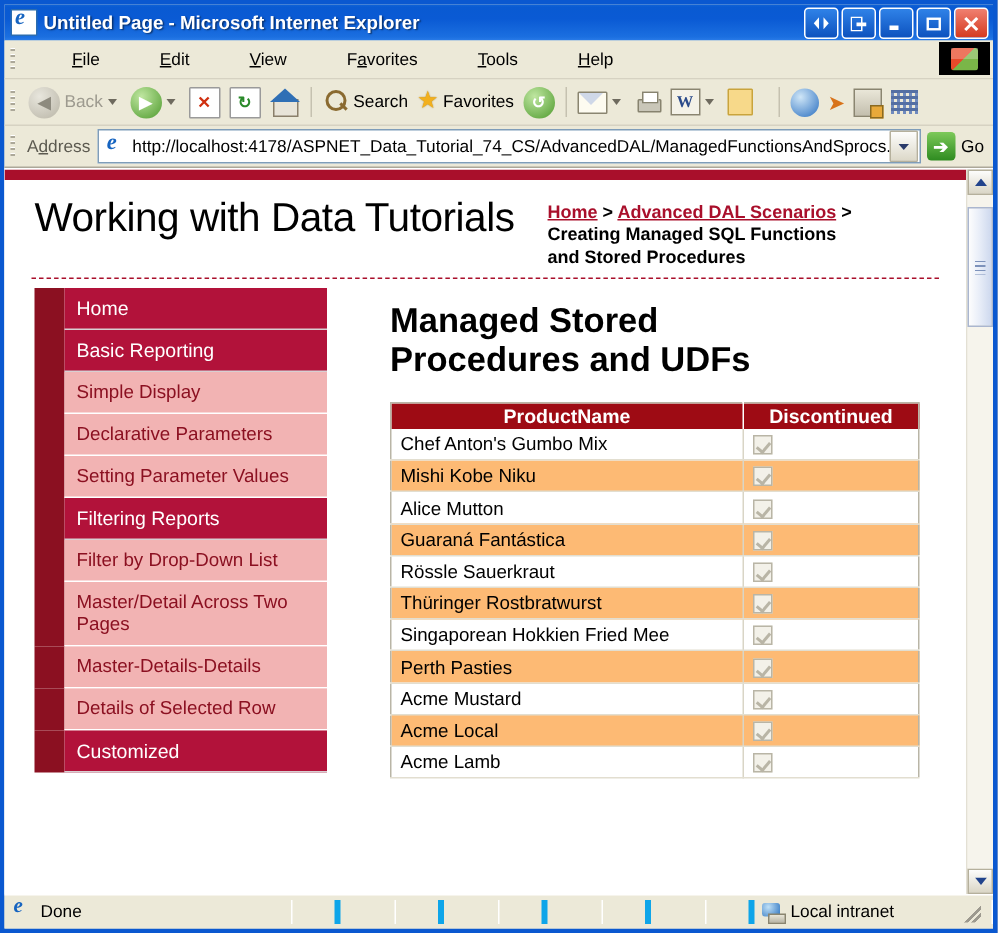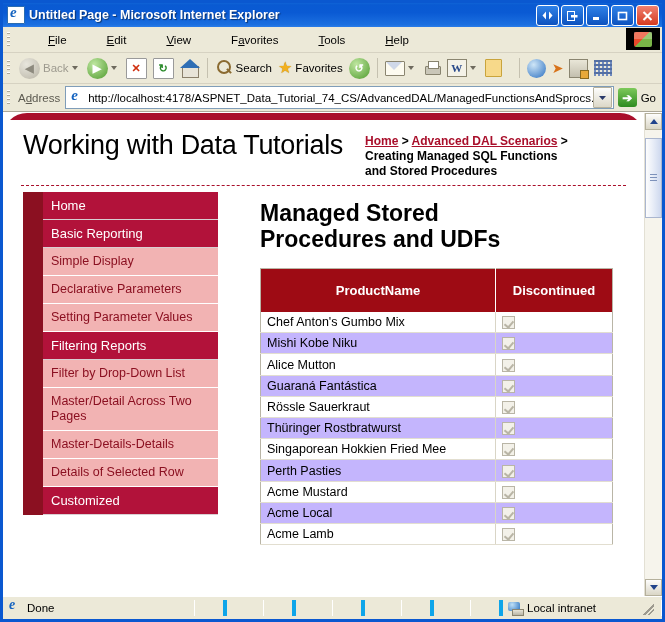--- a/index.html
+++ b/index.html
@@ -180,21 +180,21 @@
     display:flex;align-items:center;justify-content:center;
     color:#fff;font-size:12px;font-weight:bold;line-height:1;
   }
   .go-label{font-size:11.5px;color:#000;margin-left:4px;}
   
   .viewport{
     flex:1;display:flex;min-height:0;background:#fff;
     border-top:1px solid #fff;
   }
   .page{
-    flex:1;background:#fff;position:relative;overflow:hidden;min-width:0;border-radius:24px;
+    flex:1;background:#fff;position:relative;overflow:hidden;min-width:0;
   }
   .page-topbar{height:7px;background:#a90f2b;}
   .masthead{
     display:flex;align-items:flex-start;padding:8px 14px 0 20px;
   }
   .site-title{
     font-size:27px;color:#000;font-weight:normal;
     font-family:"Liberation Sans",sans-serif;
     white-space:nowrap;letter-spacing:-.3px;margin-top:2px;
   }
@@ -227,29 +227,29 @@
   .h1{
     font-size:23px;font-weight:bold;color:#000;line-height:26px;
     margin:0 0 16px 0;max-width:260px;
   }
   table.grid{
     border-collapse:collapse;border:1px solid #b9b5a6;
     font-size:12.5px;background:#fff;
   }
   table.grid th{
     background:#9e0b14;color:#fff;font-weight:bold;font-size:13px;
-    padding:14px 6px;text-align:center;border-right:1px solid #fff;
+    padding:1px 6px;text-align:center;border-right:1px solid #fff;
   }
   table.grid th:last-child{border-right:none;}
   table.grid td{
     padding:3px 6px;color:#000;border-right:1px solid #d9d5c6;
     border-bottom:1px solid #e2ded0;white-space:nowrap;
   }
   table.grid td:last-child{border-right:none;text-align:left;}
-  table.grid tr.alt td{background:#c4b5fd;}
+  table.grid tr.alt td{background:#fdba74;}
   .cell-name{width:222px;}
   .cell-check{width:104px;}
   .chk{
     width:13px;height:13px;display:inline-block;border:1px solid #b9b5a6;
     background:#f3f1e9;position:relative;vertical-align:middle;box-sizing:border-box;
   }
   .chk:after{
     content:"";position:absolute;left:3px;top:2px;width:4px;height:7px;
     border:solid #b9b5a6;border-width:0 2px 2px 0;transform:rotate(40deg);
   }

